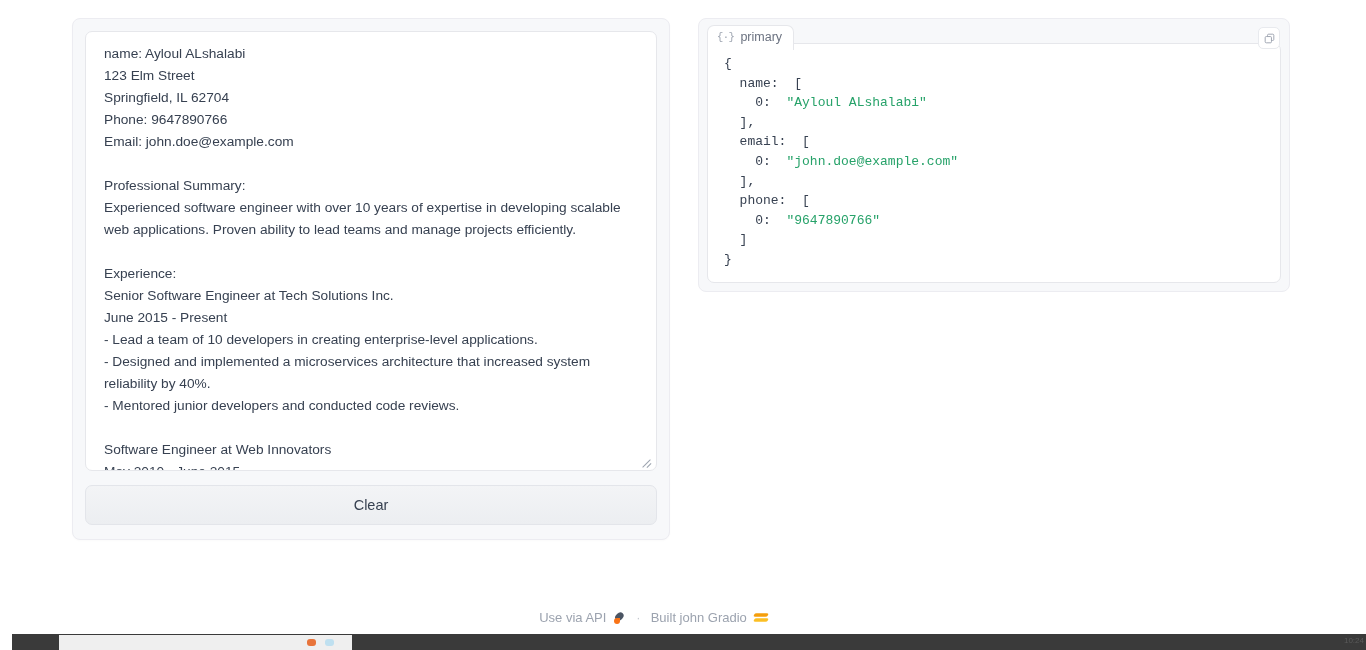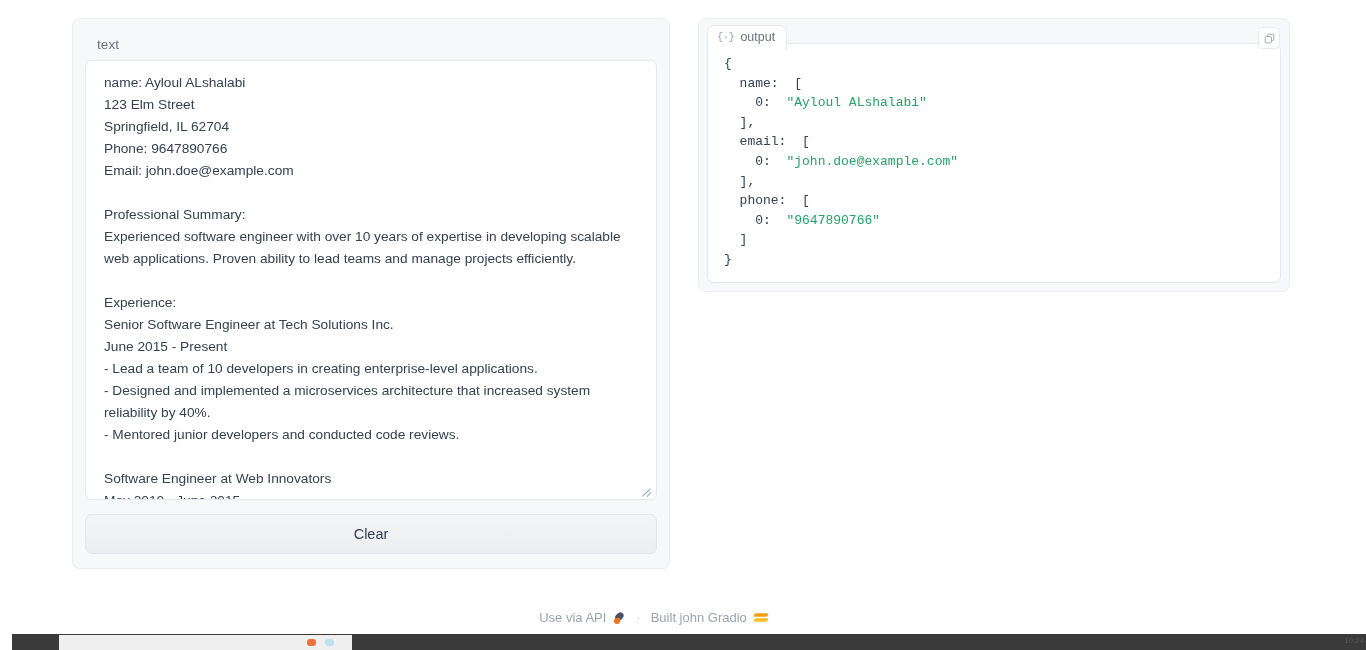--- a/index.html
+++ b/index.html
@@ -268,21 +268,20 @@
 </head>
 <body>
 
 <div id="app">
 
   <div class="columns">
 
     <div class="col-left">
       <div class="form-panel">
 
-        <div class="field-label">text</div>
 
         <div class="textarea-wrap">
           <div class="textarea-content" id="textarea-content">name: <span class="spell">Ayloul ALshalabi</span>
 123 Elm Street
 Springfield, IL 62704
 Phone: 9647890766
 Email: john.doe@example.com
 
 Professional Summary:
 Experienced software engineer with over 10 years of expertise in developing scalable web applications. Proven ability to lead teams and manage projects efficiently.
@@ -310,21 +309,21 @@
 
       </div>
     </div>
 
     <div class="col-right">
 
       <div class="output-panel">
 
         <div class="output-tab">
           <span class="json-icon">{·}</span>
-          <span>output</span>
+          <span>primary</span>
         </div>
 
         <div class="copy-btn">
           <svg width="11" height="11" viewBox="0 0 14 14">
             <rect x="4.5" y="1.5" width="8" height="8" rx="1.4" fill="none" stroke="#9ca3af" stroke-width="1.2"></rect>
             <rect x="1.5" y="4.5" width="8" height="8" rx="1.4" fill="#ffffff" stroke="#9ca3af" stroke-width="1.2"></rect>
           </svg>
         </div>
 
         <div class="output-inner">

